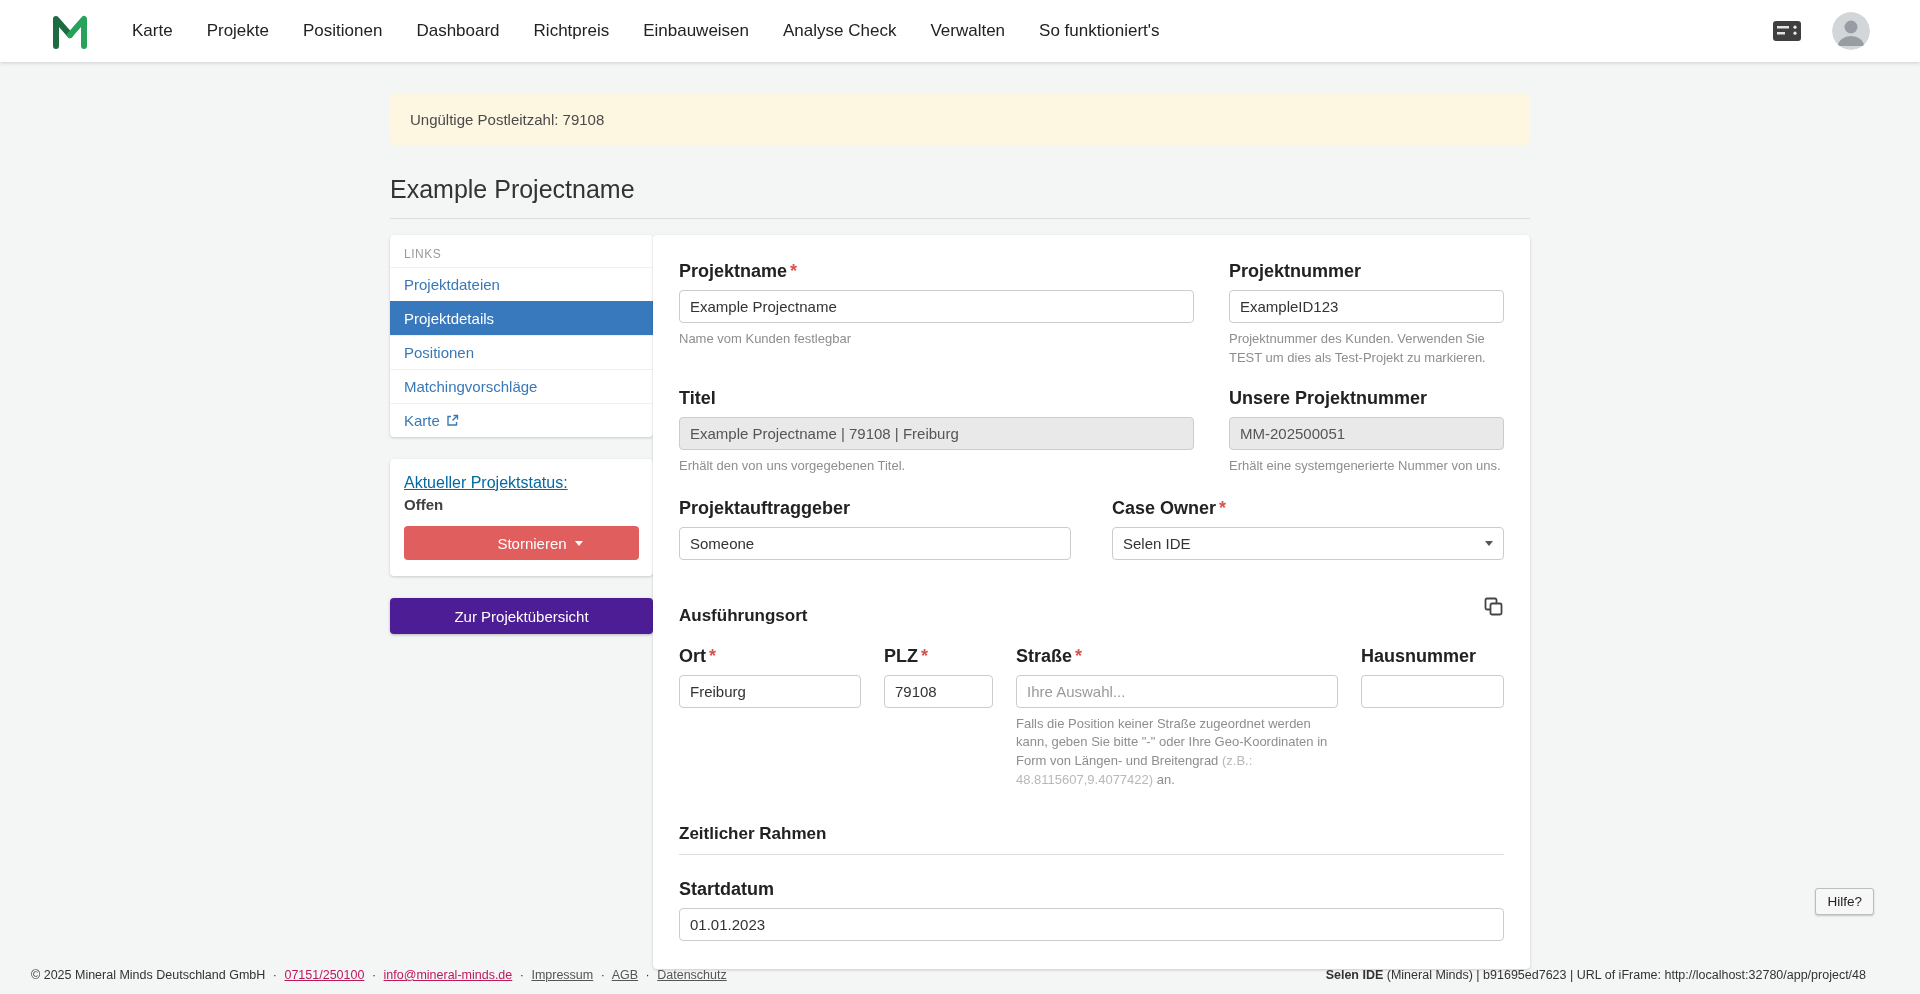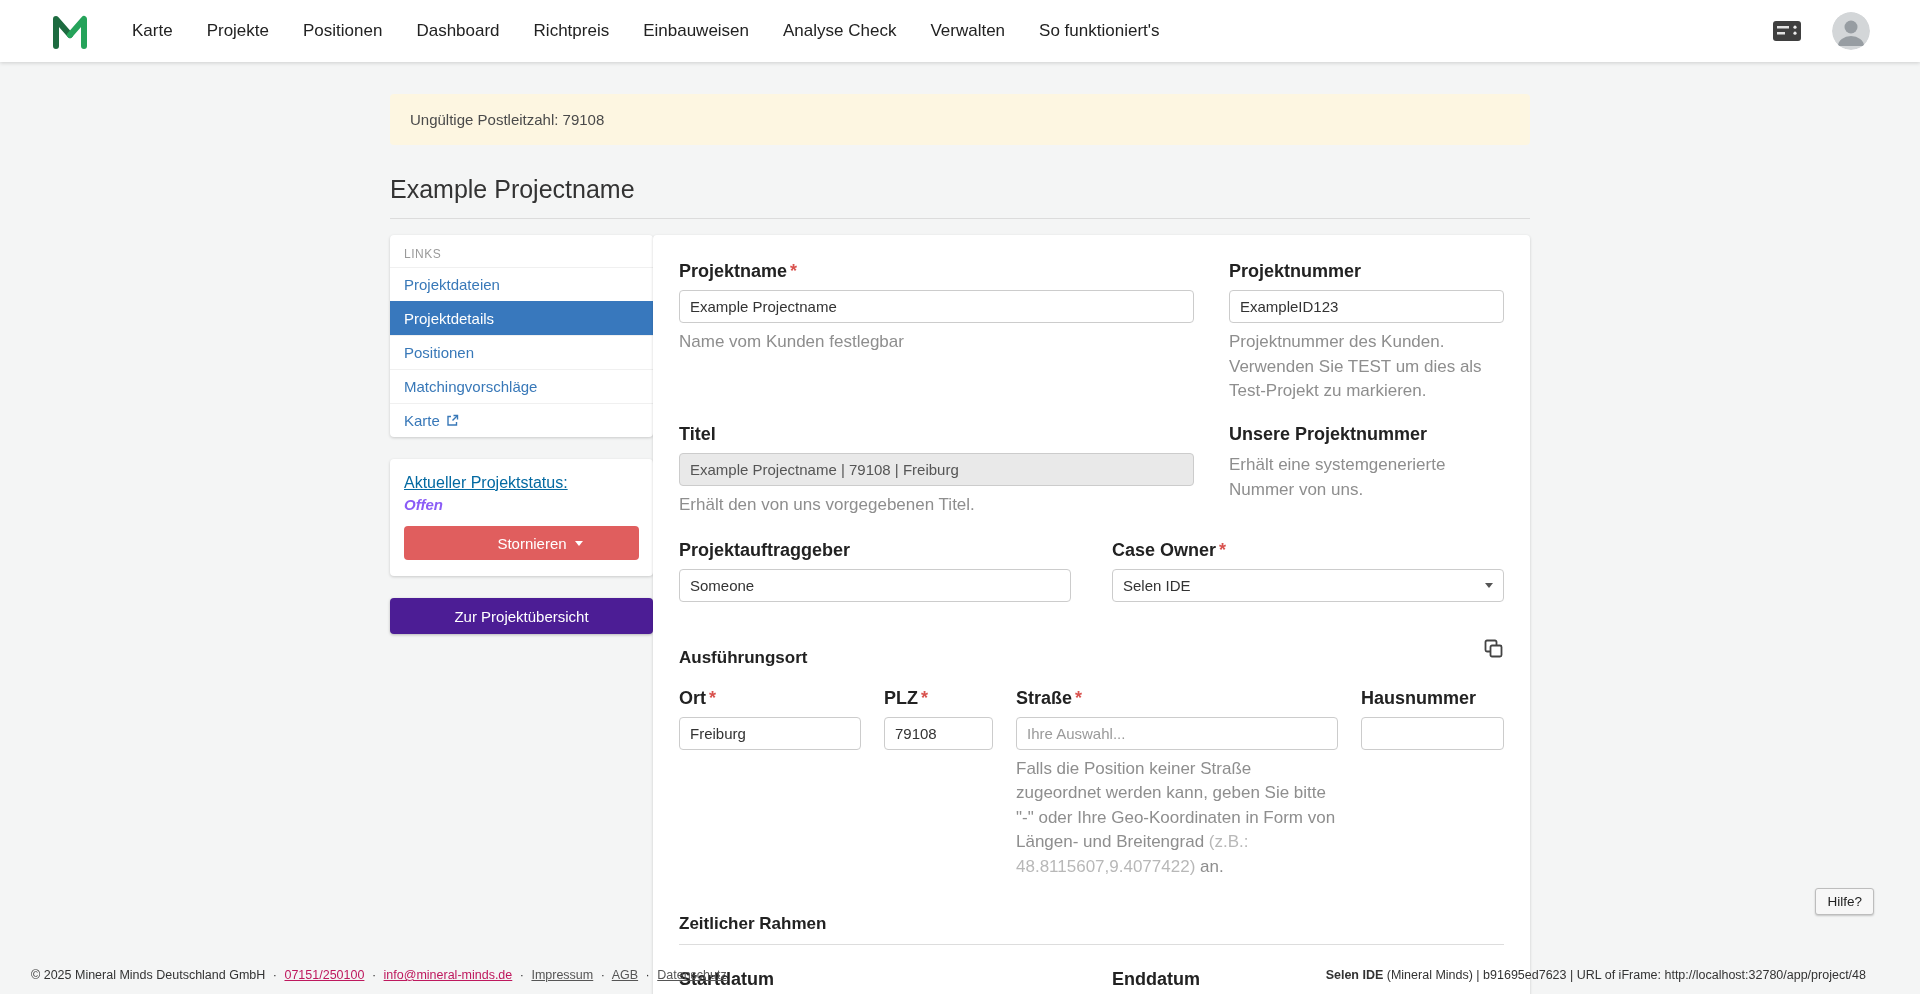--- a/index.html
+++ b/index.html
@@ -42,21 +42,21 @@
   .links-card { overflow:hidden; }
   .links-header { padding:12px 14px 6px; font-size:12px; color:#9a9a9a; letter-spacing:.5px; }
   .link-item {
     padding:8px 14px; font-size:15px; color:#3878b8; border-top:1px solid #f0f0f0;
     cursor:pointer; display:flex; align-items:center; gap:6px;
   }
   .link-item.active { background:#3878bd; color:#fff; border-top-color:transparent; }
 
   .status-card { margin-top:22px; padding:15px 14px 16px; }
   .status-label { font-size:16px; color:#0369a1;text-decoration:underline; }
-  .status-value { font-size:15px; font-weight:bold; color:#8b5cf6; margin-top:4px;font-style:italic; }
+  .status-value { font-size:15px; font-weight:bold; color:#404040; margin-top:4px; }
   .cancel-btn {
     margin-top:13px; width:100%; height:34px; background:#e05e5e; color:#fff;
     border:none; border-radius:4px; font-size:15px; font-family:inherit;
     display:flex; align-items:center; justify-content:center; gap:8px; cursor:pointer;padding-left:43px;
   }
   .caret-down { width:0; height:0; border-left:4.5px solid transparent; border-right:4.5px solid transparent; border-top:5px solid #fff; }
   .caret-gray { border-top-color:#555; }
 
   .overview-btn {
     margin-top:22px; width:100%; height:36px; background:#4c1d95; color:#fff;
@@ -79,21 +79,21 @@
   .w-haus { flex:1; }
 
   .f-label { display:block; font-size:18px; font-weight:600; color:#222; margin-bottom:8px; }
   .req { color:#d9534f; margin-left:3px; font-weight:600; }
   .f-input {
     width:100%; height:33px; border:1px solid #ccc; border-radius:4px; padding:0 10px;
     font-size:15px; color:#333; background:#fff; font-family:inherit;
   }
   .f-input::placeholder { color:#9a9a9a; }
   .input-disabled { background:#e9e9e9; color:#555; }
-  .f-help { margin-top:7px; font-size:17px; color:#8e8e8e; line-height:1.45; }
+  .f-help { margin-top:7px; font-size:13px; color:#8e8e8e; line-height:1.45; }
   .muted { color:#b8b8b8; }
 
   .select {
     height:33px; border:1px solid #ccc; border-radius:4px; padding:0 10px; background:#fff;
     display:flex; align-items:center; justify-content:space-between; font-size:15px; color:#333; cursor:pointer;
   }
 
   .section-head { display:flex; align-items:center; justify-content:space-between; margin:28px 0 20px; }
   .section-title { font-size:17px; font-weight:700; color:#222;margin-top:18px; }
   .section-rule { margin:34px 0 24px; padding-bottom:10px; border-bottom:1px solid #ddd; }
@@ -219,20 +219,21 @@
     </div>
 
     <div class="form-row row-a" style="margin-bottom:22px;">
       <div class="col-main">
         <label class="f-label">Titel</label>
         <input class="f-input input-disabled" readonly="" value="Example Projectname | 79108 | Freiburg" style="">
         <div class="f-help">Erhält den von uns vorgegebenen Titel.</div>
       </div>
       <div class="col-side">
         <label class="f-label">Unsere Projektnummer</label>
+        <input class="f-input input-disabled" readonly="" value="MM-202500051" style="">
         <div class="f-help">Erhält eine systemgenerierte Nummer von uns.</div>
       </div>
     </div>
 
     <div class="form-row row-equal">
       <div>
         <label class="f-label">Projektauftraggeber</label>
         <input class="f-input" value="Someone" style="">
       </div>
       <div>
@@ -286,24 +287,20 @@
 
     <div class="section-rule">
       <div class="section-title">Zeitlicher Rahmen</div>
     </div>
 
     <div class="form-row row-equal">
       <div>
         <label class="f-label">Startdatum</label>
         <input class="f-input" value="01.01.2023" style="">
       </div>
-      <div>
-        <label class="f-label">Enddatum</label>
-        <input class="f-input" value="01.01.2024" style="">
-      </div>
     </div>
 
   </main>
 </div>
 
 <button class="help-btn">Hilfe?</button>
 
 <footer>
   <div>
     <span>© 2025 Mineral Minds Deutschland GmbH</span>

